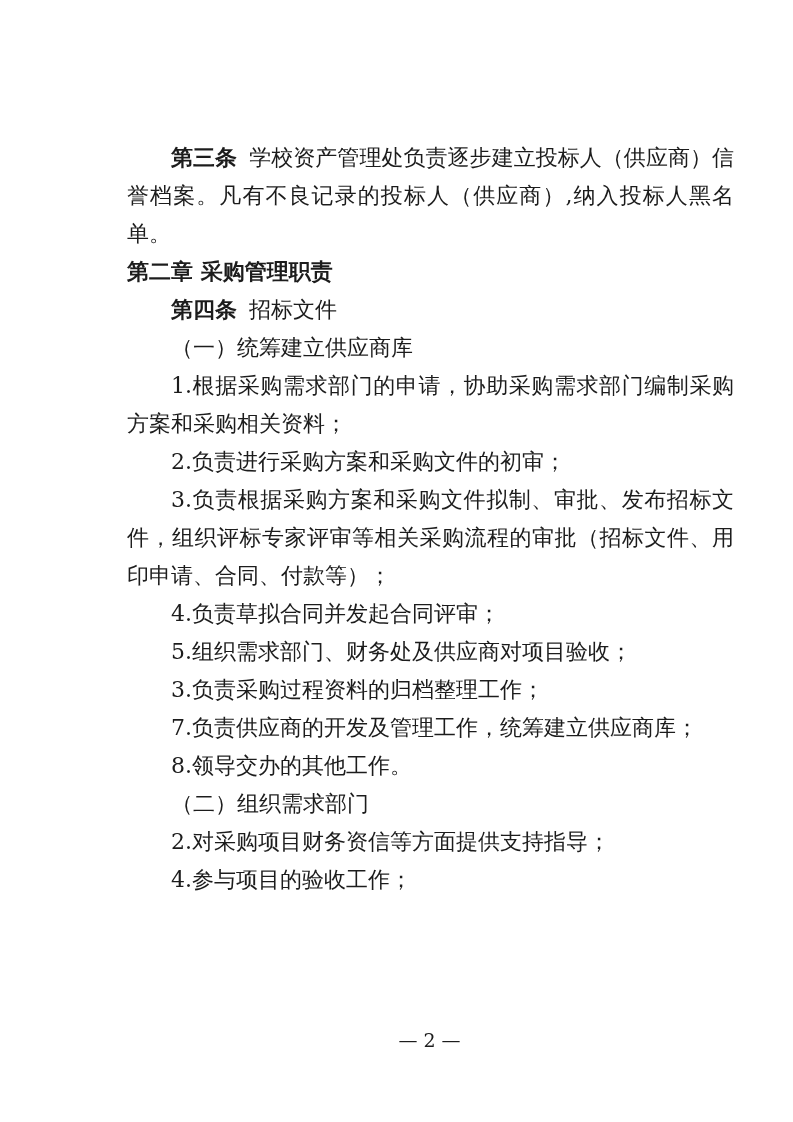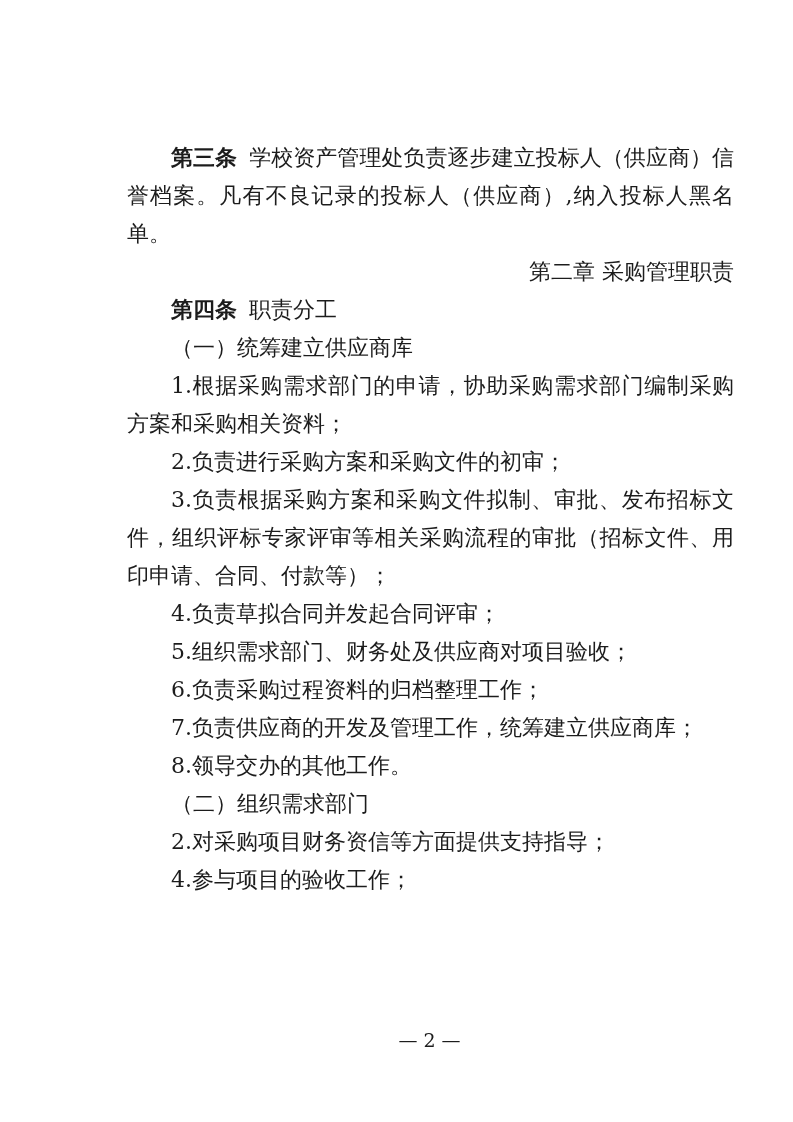--- a/index.html
+++ b/index.html
@@ -26,23 +26,23 @@
   .para {
     margin: 0;
     font-size: 22px;
     line-height: 38px;
     text-align: justify;
     text-indent: 2em;
     letter-spacing: 0;
     word-break: break-all;
   }
   .para.chapter {
-    text-align: right;
+    text-align: left;
     text-indent: 0;
-    font-weight: normal;
+    font-weight: bold;
     font-family: "DejaVu Sans", "Liberation Sans", sans-serif;
   }
   .para .label {
     font-weight: bold;
     font-family: "DejaVu Sans", "Liberation Sans", sans-serif;
     margin-right: 0.55em;
   }
   .footer {
     position: absolute;
     top: 1028px;
@@ -57,28 +57,28 @@
     font-family: "DejaVu Serif", "Liberation Serif", serif;
   }
 </style>
 </head>
 <body>
 
 <div class="page">
   <div class="doc-content" id="doc-content">
       <p class="para article"><span class="label">第三条</span><span class="text">学校资产管理处负责逐步建立投标人（供应商）信誉档案。凡有不良记录的投标人（供应商）,纳入投标人黑名单。</span></p>
       <p class="para chapter"><span class="text">第二章 采购管理职责</span></p>
-      <p class="para article"><span class="label">第四条</span><span class="text">职责分工</span></p>
+      <p class="para article"><span class="label">第四条</span><span class="text">招标文件</span></p>
       <p class="para body"><span class="text">（一）统筹建立供应商库</span></p>
       <p class="para body"><span class="text">1.根据采购需求部门的申请，协助采购需求部门编制采购方案和采购相关资料；</span></p>
       <p class="para body"><span class="text">2.负责进行采购方案和采购文件的初审；</span></p>
       <p class="para body"><span class="text">3.负责根据采购方案和采购文件拟制、审批、发布招标文件，组织评标专家评审等相关采购流程的审批（招标文件、用印申请、合同、付款等）；</span></p>
       <p class="para body"><span class="text">4.负责草拟合同并发起合同评审；</span></p>
       <p class="para body"><span class="text">5.组织需求部门、财务处及供应商对项目验收；</span></p>
-      <p class="para body"><span class="text">6.负责采购过程资料的归档整理工作；</span></p>
+      <p class="para body"><span class="text">3.负责采购过程资料的归档整理工作；</span></p>
       <p class="para body"><span class="text">7.负责供应商的开发及管理工作，统筹建立供应商库；</span></p>
       <p class="para body"><span class="text">8.领导交办的其他工作。</span></p>
       <p class="para body"><span class="text">（二）组织需求部门</span></p>
       <p class="para body"><span class="text">2.对采购项目财务资信等方面提供支持指导；</span></p>
       <p class="para body"><span class="text">4.参与项目的验收工作；</span></p>
     </div>
   <div class="footer">
     <span class="page-number">— 2 —</span>
   </div>
 </div>

